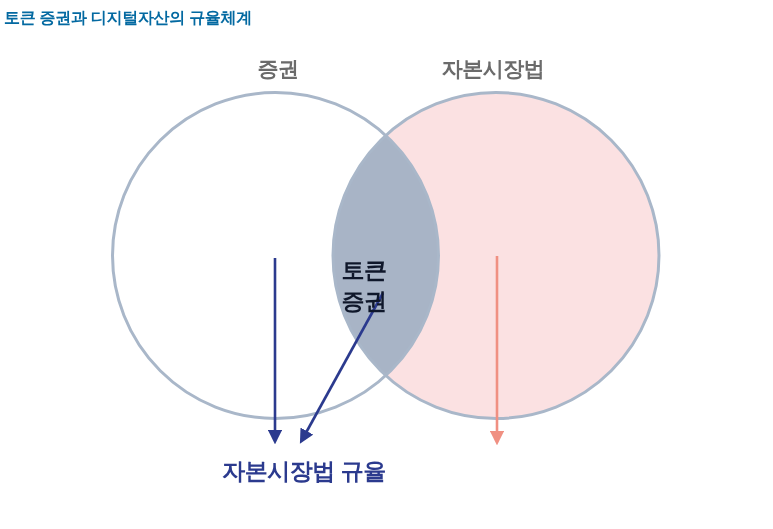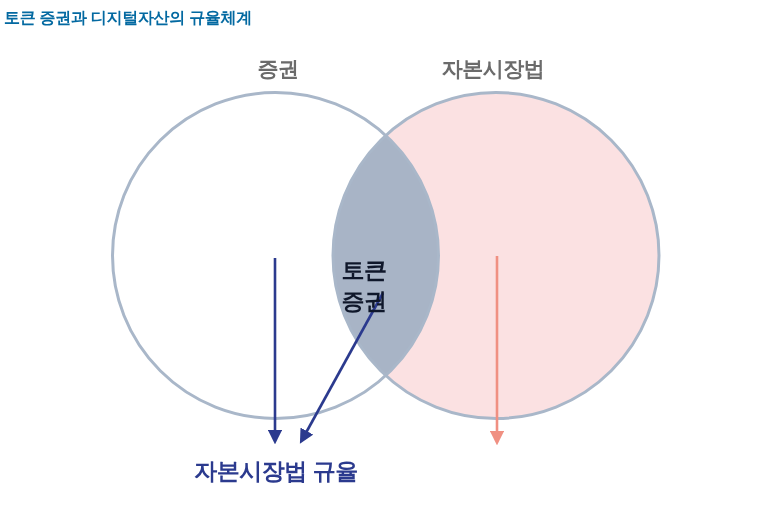--- a/index.html
+++ b/index.html
@@ -29,21 +29,21 @@
     transform: translateX(-50%);
     text-align: center;
     font-size: 23px; font-weight: 700; color: #0f172a;
     line-height: 31px; letter-spacing: -0.5px; white-space: nowrap; margin-top: 34px;
   }
   .result-label {
     position: absolute; top: 456px;
     transform: translateX(-50%);
     text-align: center;
     font-size: 23px; font-weight: 700;
-    line-height: 31px; letter-spacing: -0.5px; white-space: nowrap;
+    line-height: 31px; letter-spacing: -0.5px; white-space: nowrap; margin-left: 28px;
   }
   .result-label.navy { left: 276px; color: #2b3a8e; }
   .result-label.pink { left: 500px; color: #fa968b; }
 </style>
 </head>
 <body>
 
 <div class="canvas">
 
   <div class="figure-title">토큰 증권과 디지털자산의 규율체계</div>

